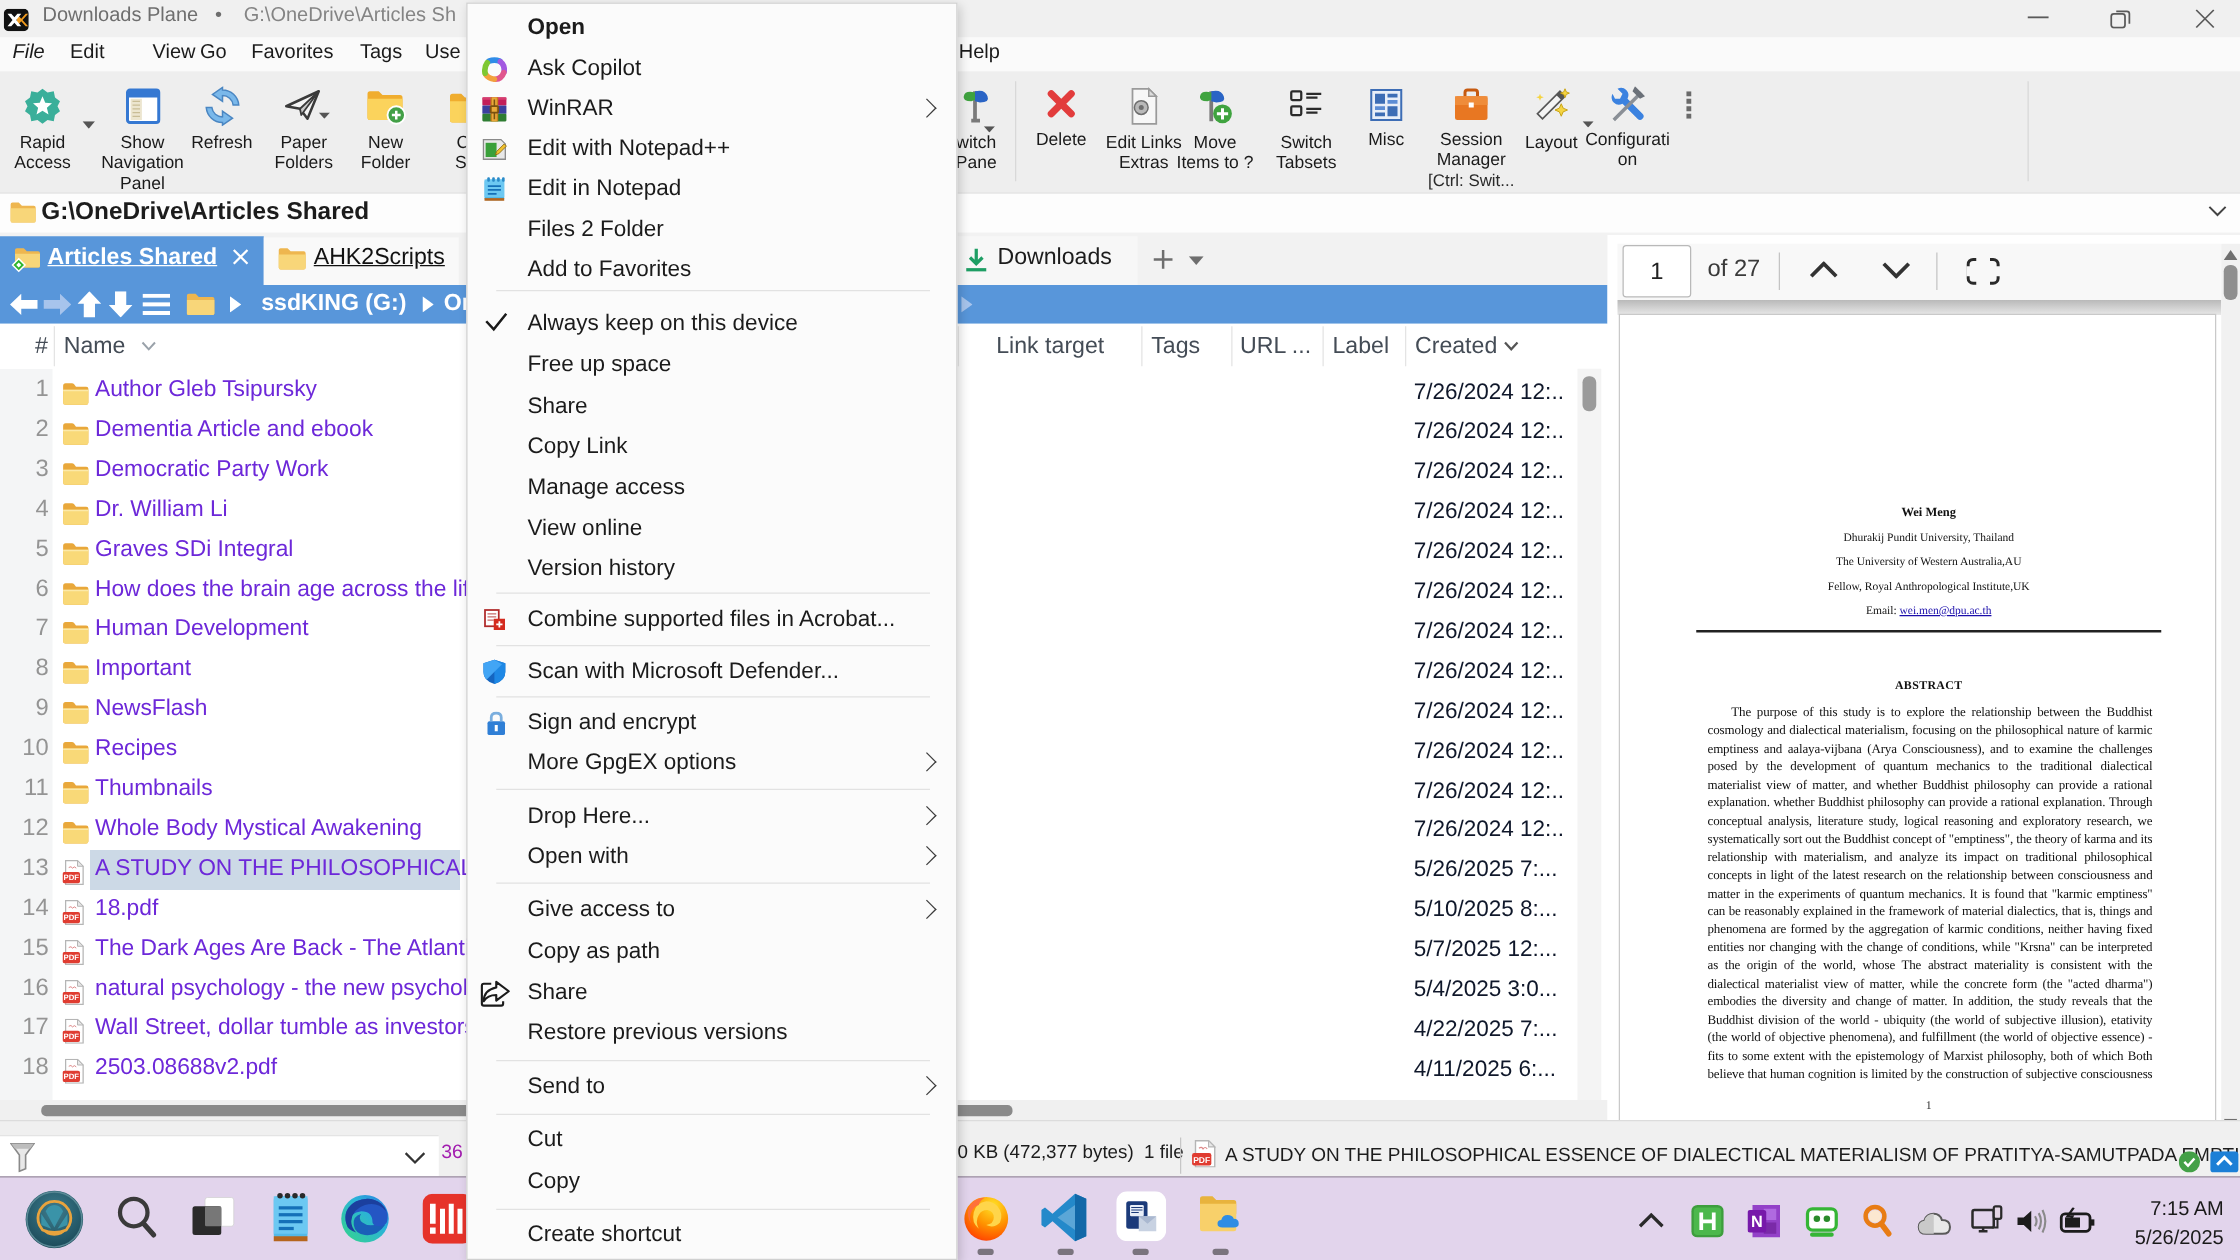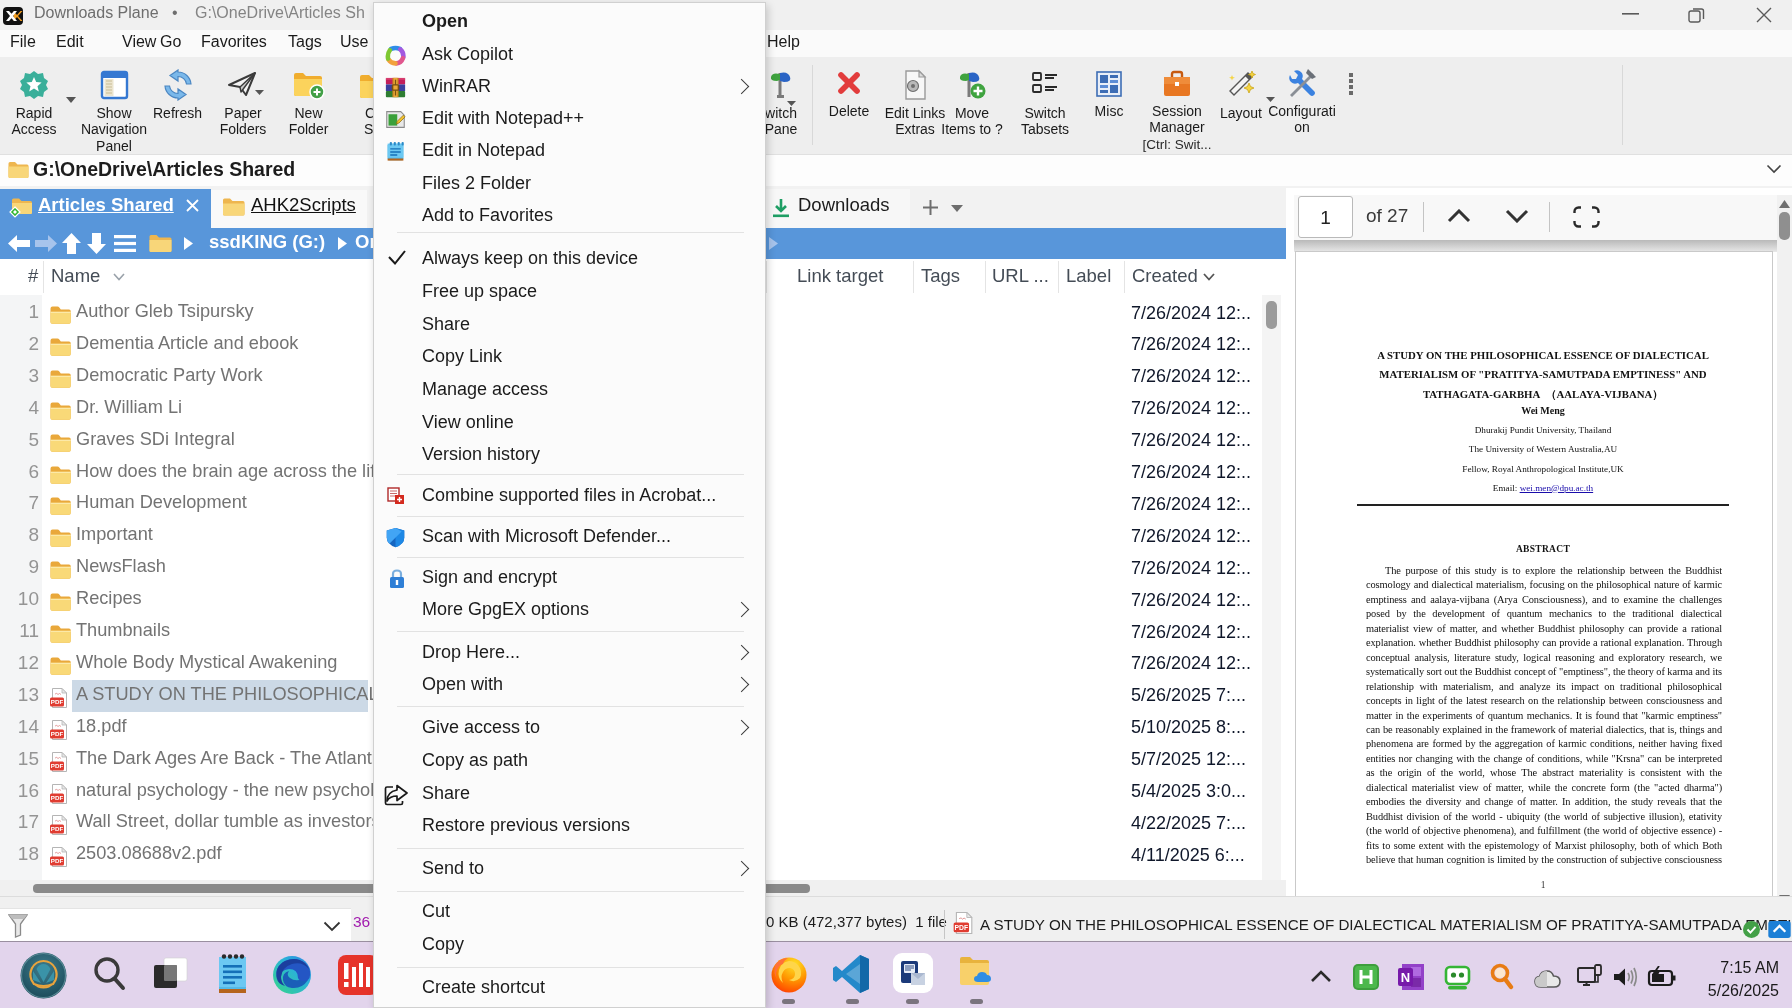--- a/index.html
+++ b/index.html
@@ -29,21 +29,21 @@
 
 
 #headers { left:0; top:259px; width:1286px; height:36px; background:#fff; }
 .hdr { position:absolute; top:6px; font-size:18.5px; color:#444c56; }
 .hline { position:absolute; top:2px; height:32px; width:1px; background:#e4e4e4; }
 
 
 #listarea { left:0; top:295px; width:767px; height:585px; background:#fff; overflow:hidden; }
 .row { position:absolute; left:0; width:767px; height:32px; }
 .rnum { position:absolute; width:39px; top:3px; text-align:right; font-size:19px; color:#949494; }
-.rname { position:absolute; left:76px; top:3px; font-size:18.2px; color:#737373; white-space:nowrap; }
+.rname { position:absolute; left:76px; top:3px; font-size:18.2px; color:#6d28d9; white-space:nowrap; }
 .ricon { position:absolute; left:50px; top:7px; width:22px; height:20px; }
 #selrow { position:absolute; left:72px; top:385px; width:296px; height:32px; background:#ccd9e6; }
 
 
 #rcols { left:767px; top:295px; width:519px; height:585px; background:#fff; overflow:hidden; }
 .dcell { position:absolute; left:364px; width:126px; top:0; font-size:18px; color:#0f172a; white-space:nowrap; overflow:hidden; }
 
 
 #hscroll { left:0; top:880px; width:1286px; height:16px; background:#f0f0f0; }
 #hthumb { position:absolute; left:33px; top:4px; width:777px; height:9px; background:#8a8a8a; border-radius:4px; }
@@ -89,21 +89,21 @@
     <svg class="abs" style="left:1688px;top:7px;" width="17" height="16" viewBox="0 0 17 16">
       <rect x="1" y="4" width="11" height="11" rx="2" fill="none" stroke="#5a5a5a" stroke-width="1.4"></rect>
       <path d="M5 2 L13.5 2 Q15.5 2 15.5 4 L15.5 12" fill="none" stroke="#5a5a5a" stroke-width="1.4"></path>
     </svg>
     <svg class="abs" style="left:1756px;top:7px;" width="16" height="16" viewBox="0 0 16 16">
       <path d="M1 1 L15 15 M15 1 L1 15" stroke="#5a5a5a" stroke-width="1.4"></path>
     </svg>
   </div>
 
   <div class="abs" id="menubar">
-    <span class="menuitem" style="left:10px;">File</span>
+    <span class="menuitem" style="left:10px;font-style:italic;">File</span>
     <span class="menuitem" style="left:56px;">Edit</span>
     <span class="menuitem" style="left:104px;margin-left:18px;">View</span>
     <span class="menuitem" style="left:160px;">Go</span>
     <span class="menuitem" style="left:201px;">Favorites</span>
     <span class="menuitem" style="left:288px;">Tags</span>
     <span class="menuitem" style="left:340px;">Use</span>
     <span class="menuitem" style="left:767px;">Help</span>
   </div>
 
   <div class="abs" id="toolbar">
@@ -564,21 +564,20 @@
         </svg>
       <div style="position:absolute;left:255px;top:7px;width:1px;height:30px;background:#c4c4c4;"></div>
       <svg style="position:absolute;left:279px;top:11px;" width="27" height="22" viewBox="0 0 27 22">
         <rect x="1.5" y="1.5" width="24" height="19" rx="4" fill="none" stroke="#2a2a2a" stroke-width="2.4"></rect>
         <rect x="8" y="0" width="11" height="22" fill="#f8f8f8"></rect>
         <rect x="0" y="7" width="27" height="8" fill="#f8f8f8"></rect>
       </svg>
     </div>
     <div id="pdfdivider"></div>
     <div id="pdfpage">
-      <div style="position:absolute;left:9px;top:94px;width:476px;text-align:center;font-family:'Liberation Serif',serif;font-weight:bold;font-size:10.8px;line-height:19.4px;color:#111;white-space:nowrap;">A STUDY ON THE PHILOSOPHICAL ESSENCE OF DIALECTICAL<br>MATERIALISM OF "PRATITYA-SAMUTPADA EMPTINESS" AND<br>TATHAGATA-GARBHA&nbsp;&nbsp;（AALAYA-VIJBANA）</div>
       <div style="position:absolute;left:9px;top:153px;width:476px;text-align:center;font-family:'Liberation Serif',serif;font-weight:bold;font-size:10px;color:#111;">Wei Meng</div>
       <div style="position:absolute;left:9px;top:169px;width:476px;text-align:center;font-family:'Liberation Serif',serif;font-size:9.2px;line-height:19.3px;color:#111;">Dhurakij Pundit University, Thailand<br>The University of Western Australia,AU<br>Fellow, Royal Anthropological Institute,UK<br>Email: <span style="color:#1a0dab;text-decoration:underline;">wei.men@dpu.ac.th</span></div>
       <div style="position:absolute;left:61px;top:252px;width:372px;height:1.6px;background:#222;"></div>
       <div style="position:absolute;left:9px;top:292px;width:476px;text-align:center;font-family:'Liberation Serif',serif;font-weight:bold;font-size:9.5px;color:#111;letter-spacing:0.3px;">ABSTRACT</div>
       <div style="position:absolute;left:70px;top:312px;width:356px;height:304px;overflow:hidden;font-family:'Liberation Serif',serif;font-size:10.4px;line-height:14.45px;color:#111;text-align:justify;text-indent:19px;letter-spacing:-0.1px;">The purpose of this study is to explore the relationship between the Buddhist cosmology and dialectical materialism, focusing on the philosophical nature of karmic emptiness and aalaya-vijbana (Arya Consciousness), and to examine the challenges posed by the development of quantum mechanics to the traditional dialectical materialist view of matter, and whether Buddhist philosophy can provide a rational explanation. whether Buddhist philosophy can provide a rational explanation. Through conceptual analysis, literature study, logical reasoning and exploratory research, we systematically sort out the Buddhist concept of "emptiness", the theory of karma and its relationship with materialism, and analyze its impact on traditional philosophical concepts in light of the latest research on the relationship between consciousness and matter in the experiments of quantum mechanics. It is found that "karmic emptiness" can be reasonably explained in the framework of material dialectics, that is, things and phenomena are formed by the aggregation of karmic conditions, neither having fixed entities nor changing with the change of conditions, while "Krsna" can be interpreted as the origin of the world, whose The abstract materiality is consistent with the dialectical materialist view of matter, while the concrete form (the "acted dharma") embodies the diversity and change of matter. In addition, the study reveals that the Buddhist division of the world - ubiquity (the world of subjective illusion), etativity (the world of objective phenomena), and fulfillment (the world of objective essence) - fits to some extent with the epistemology of Marxist philosophy, both of which Both believe that human cognition is limited by the construction of subjective consciousness and that it is difficult to exhaust the nature of the objective world. The study ultimately concludes that the materiality of Krsna can serve as the basis</div>
       <div style="position:absolute;left:9px;top:628px;width:476px;text-align:center;font-family:'Liberation Serif',serif;font-size:9.5px;color:#333;">1</div>
     </div>
     <div id="pdfscroll">
       <svg style="position:absolute;left:2px;top:5px;" width="11" height="8" viewBox="0 0 11 8">
           <path d="M5.5 0 L11 8 L0 8 Z" fill="#6f6f6f"></path>

